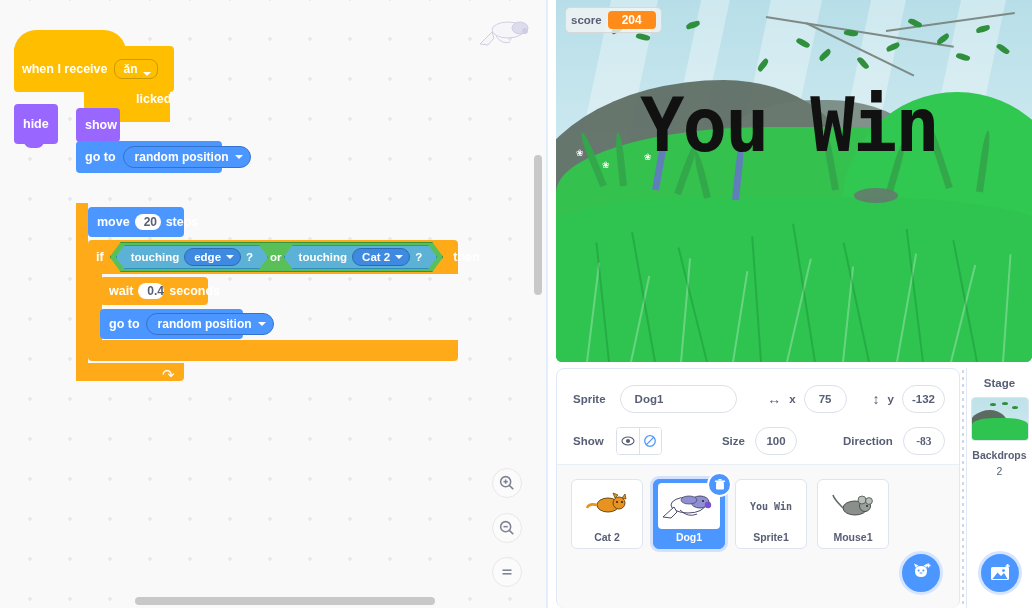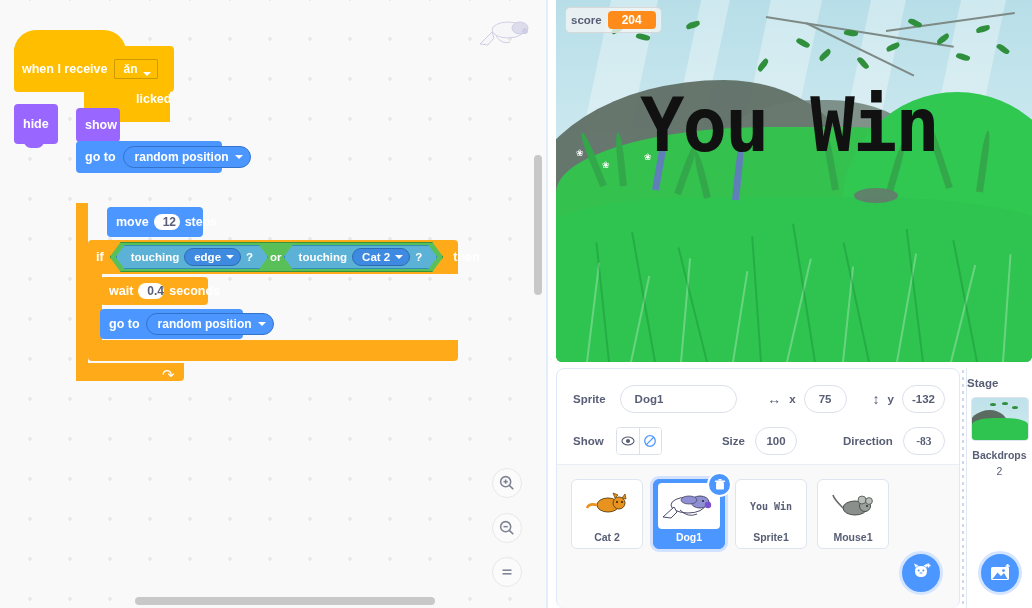--- a/index.html
+++ b/index.html
@@ -66,21 +66,21 @@
     background: #3e8ae0; color: #fff; border-radius: 11px;
     border: 1px solid #2d6cb0;
     padding: 2px 6px 2px 9px; font-size: 11.5px; font-weight: bold;
     display: inline-flex; align-items: center; gap: 5px;
   }
   .caret { width: 0; height: 0; border-left: 4px solid #fff;
            border-right: 4px solid #fff; border-top: 4.5px solid #fff;
            border-left-color: transparent; border-right-color: transparent; }
   .field-drop-ev {
     background: #ffbf00; border: 1px solid #cc9900;
-    color: #fff; border-radius: 1px; padding: 2px 6px 2px 8px;
+    color: #fff; border-radius: 8px; padding: 2px 6px 2px 8px;
     display: inline-flex; align-items: flex-end; gap: 6px; font-size: 12px;
   }
 
   
   #blk-when-clicked {
     left: 84px; top: 78px; width: 86px; height: 44px;
     background: #ffbf00; border-radius: 6px 6px 0 0;
     padding-left: 8px; padding-top: 14px; align-items: flex-start;
   }
   #blk-when-clicked .cap { position:absolute; left: 0; top: -14px; width: 86px; height: 16px;
@@ -121,21 +121,21 @@
   #blk-forever-foot {
     left: 76px; top: 363px; width: 108px; height: 18px;
     background: #ffab19; border-radius: 0 0 4px 4px;
   }
   #forever-loop-arrow {
     position: absolute; left: 162px; top: 366px; color: #fff; font-size: 15px;
   }
 
   #blk-move {
     left: 88px; top: 207px; width: 96px; height: 30px;
-    background: #4c97ff; border-radius: 4px; padding-left: 9px; gap: 5px; margin-left: 19px;
+    background: #4c97ff; border-radius: 4px; padding-left: 9px; gap: 5px;
   }
   #blk-if {
     left: 88px; top: 240px; width: 370px; height: 34px;
     background: #ffab19; border-radius: 4px 4px 0 0; padding-left: 8px; gap: 6px;
   }
   #blk-if-arm {
     left: 88px; top: 274px; width: 14px; height: 66px; background: #ffab19;
   }
   #blk-if-foot {
     left: 88px; top: 340px; width: 370px; height: 21px;
@@ -295,21 +295,21 @@
     border-radius: 50%; background: #4c97ff; border: 3px solid #d5e5ff;
     display: flex; align-items: center; justify-content: center; cursor: pointer;
   }
 
   
   #stage-selector {
     position: absolute; left: 966px; top: 368px; width: 66px; height: 240px;
     background: #fff; border-left: 1px solid #e0e7f5;
   }
   #stage-sel-title {
-    text-align: left; font-size: 11.5px; font-weight: bold; color: #575e75;
+    text-align: center; font-size: 11.5px; font-weight: bold; color: #575e75;
     padding: 9px 0 8px;
   }
   #stage-thumb {
     margin: 0 auto; width: 58px; height: 44px; border: 1px solid #dfe5f0;
     border-radius: 4px; overflow: hidden; position: relative;
   }
   #stage-thumb .mini-sky { position:absolute; inset:0; background: linear-gradient(#bfe1e9,#cfeaf0); }
   #stage-thumb .mini-hill { position:absolute; left:-4px; top: 12px; width: 40px; height: 26px;
     background:#5c6b62; border-radius: 55% 45% 0 0 / 70% 60% 0 0; }
   #stage-thumb .mini-grass { position:absolute; left:0; bottom:0; width:100%; height: 22px;
@@ -378,21 +378,21 @@
         <span class="caret"></span>
       </span>
     </div>
 
     <div id="blk-forever-arm" class="blk"></div>
     <div id="blk-forever-foot" class="blk"></div>
     <div id="forever-loop-arrow">↷</div>
 
     <div class="blk" id="blk-move">
       <span>move</span>
-      <span class="inp-round">12</span>
+      <span class="inp-round">20</span>
       <span>steps</span>
     </div>
 
     <div class="blk" id="blk-if">
       <span>if</span>
       <span class="bool-or">
         <span class="bool-hex">
           <span>touching</span>
           <span class="inp-drop-light">
             <span>edge</span>

